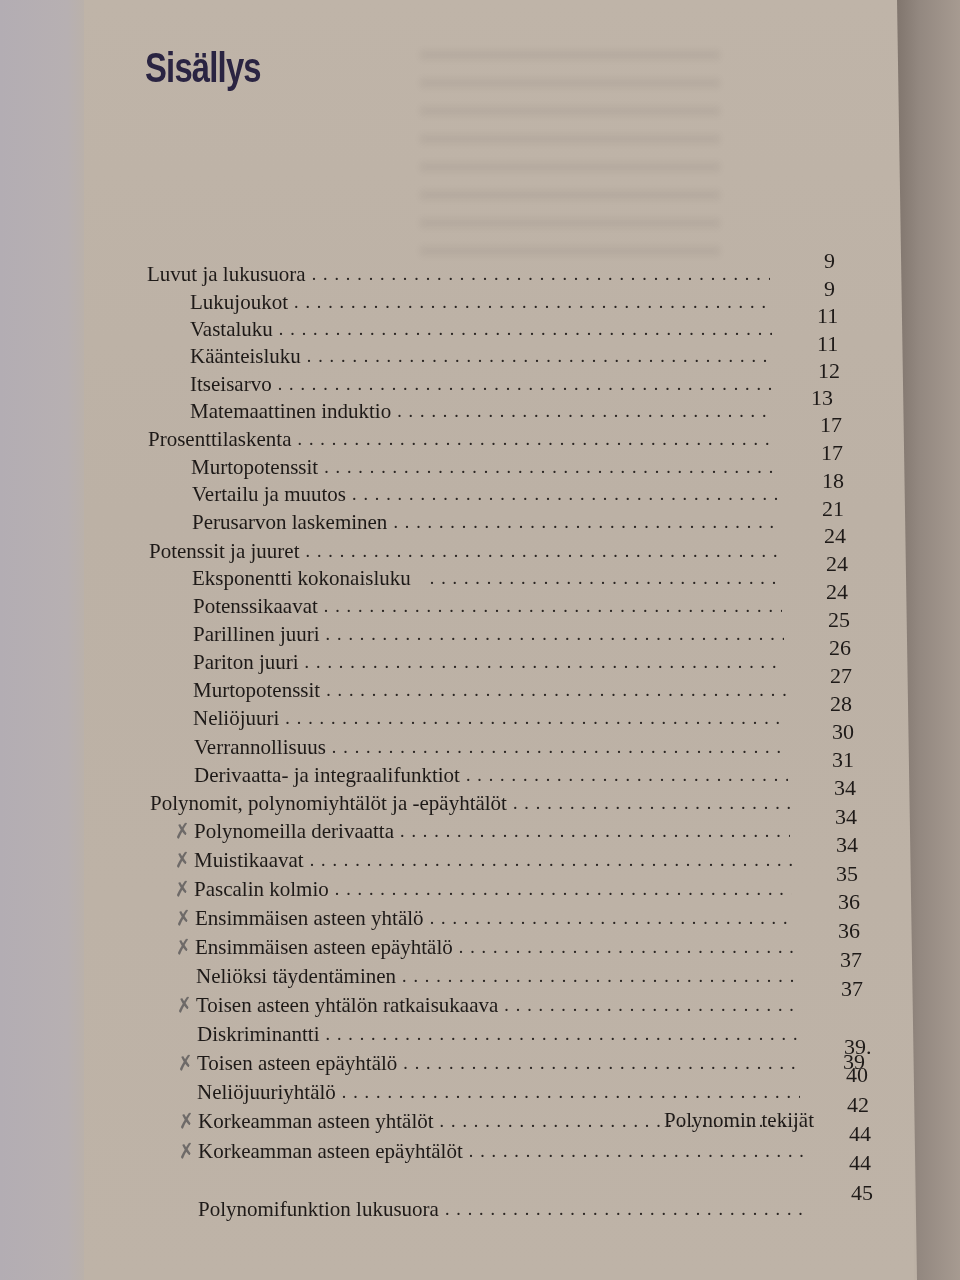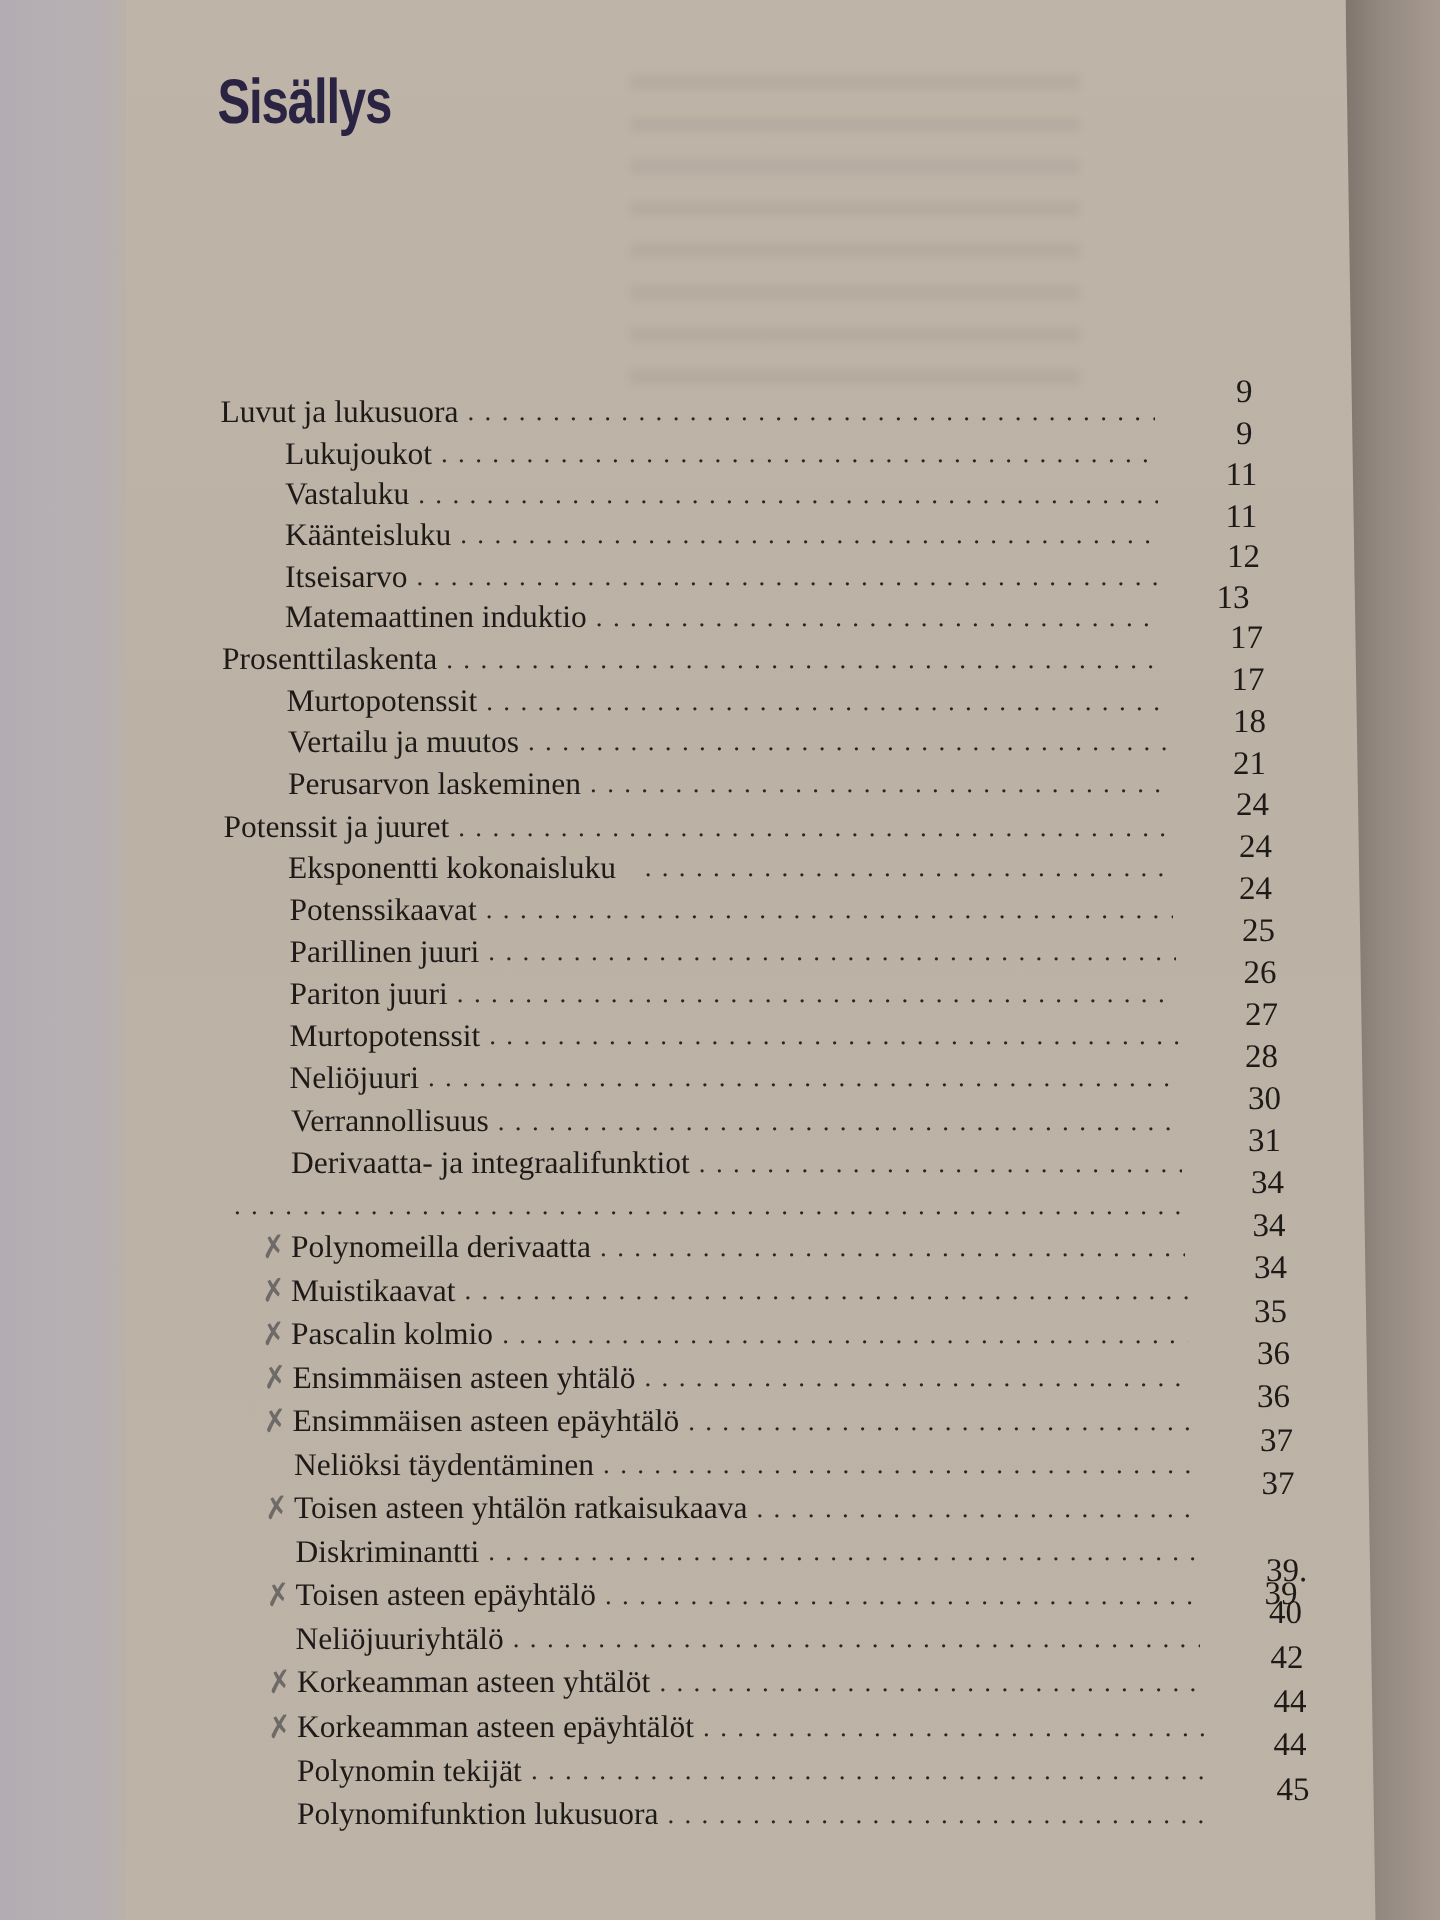--- a/index.html
+++ b/index.html
@@ -155,20 +155,21 @@
       <span class="label">Verrannollisuus</span>
       <span class="leader"></span>
     </div>
     <div class="page-num" style="left: 832px; top: 719px;">30</div>
     <div class="row" style="top: 759px; left: 194px; width: 604px;">
       <span class="label">Derivaatta- ja  integraalifunktiot</span>
       <span class="leader"></span>
     </div>
     <div class="page-num" style="left: 832px; top: 747px;">31</div>
     <div class="row" style="top: 787px; left: 150px; width: 650px;">
+      <span class="label">Polynomit, polynomiyhtälöt ja  -epäyhtälöt</span>
       <span class="leader"></span>
     </div>
     <div class="page-num" style="left: 834px; top: 775px;">34</div>
     <div class="row" style="top: 815px; left: 194px; width: 606px;">
       <span class="label">Polynomeilla derivaatta</span>
       <span class="leader"></span>
     </div>
     <div class="page-num" style="left: 835px; top: 804px;">34</div>
     <div class="check" style="left: 174px; top: 819px;">✗</div>
     <div class="row" style="top: 844px; left: 194px; width: 608px;">
@@ -227,21 +228,21 @@
       <span class="leader"></span>
     </div>
     <div class="page-num" style="left: 847px; top: 1092px;">42</div>
     <div class="check" style="left: 178px; top: 1109px;">✗</div>
     <div class="row" style="top: 1135px; left: 198px; width: 616px;">
       <span class="label">Korkeamman asteen epäyhtälöt</span>
       <span class="leader"></span>
     </div>
     <div class="page-num" style="left: 849px; top: 1121px;">44</div>
     <div class="check" style="left: 178px; top: 1139px;">✗</div>
-    <div class="row" style="top: 1164px; left: 198px; width: 616px;">
+    <div class="row" style="top: 1108px; left: 198px; width: 616px; flex-direction: column;">
       <span class="label">Polynomin tekijät</span>
       <span class="leader"></span>
     </div>
     <div class="page-num" style="left: 849px; top: 1150px;">44</div>
     <div class="row" style="top: 1193px; left: 198px; width: 618px;">
       <span class="label">Polynomifunktion lukusuora</span>
       <span class="leader"></span>
     </div>
     <div class="page-num" style="left: 851px; top: 1180px;">45</div>
   </div>

